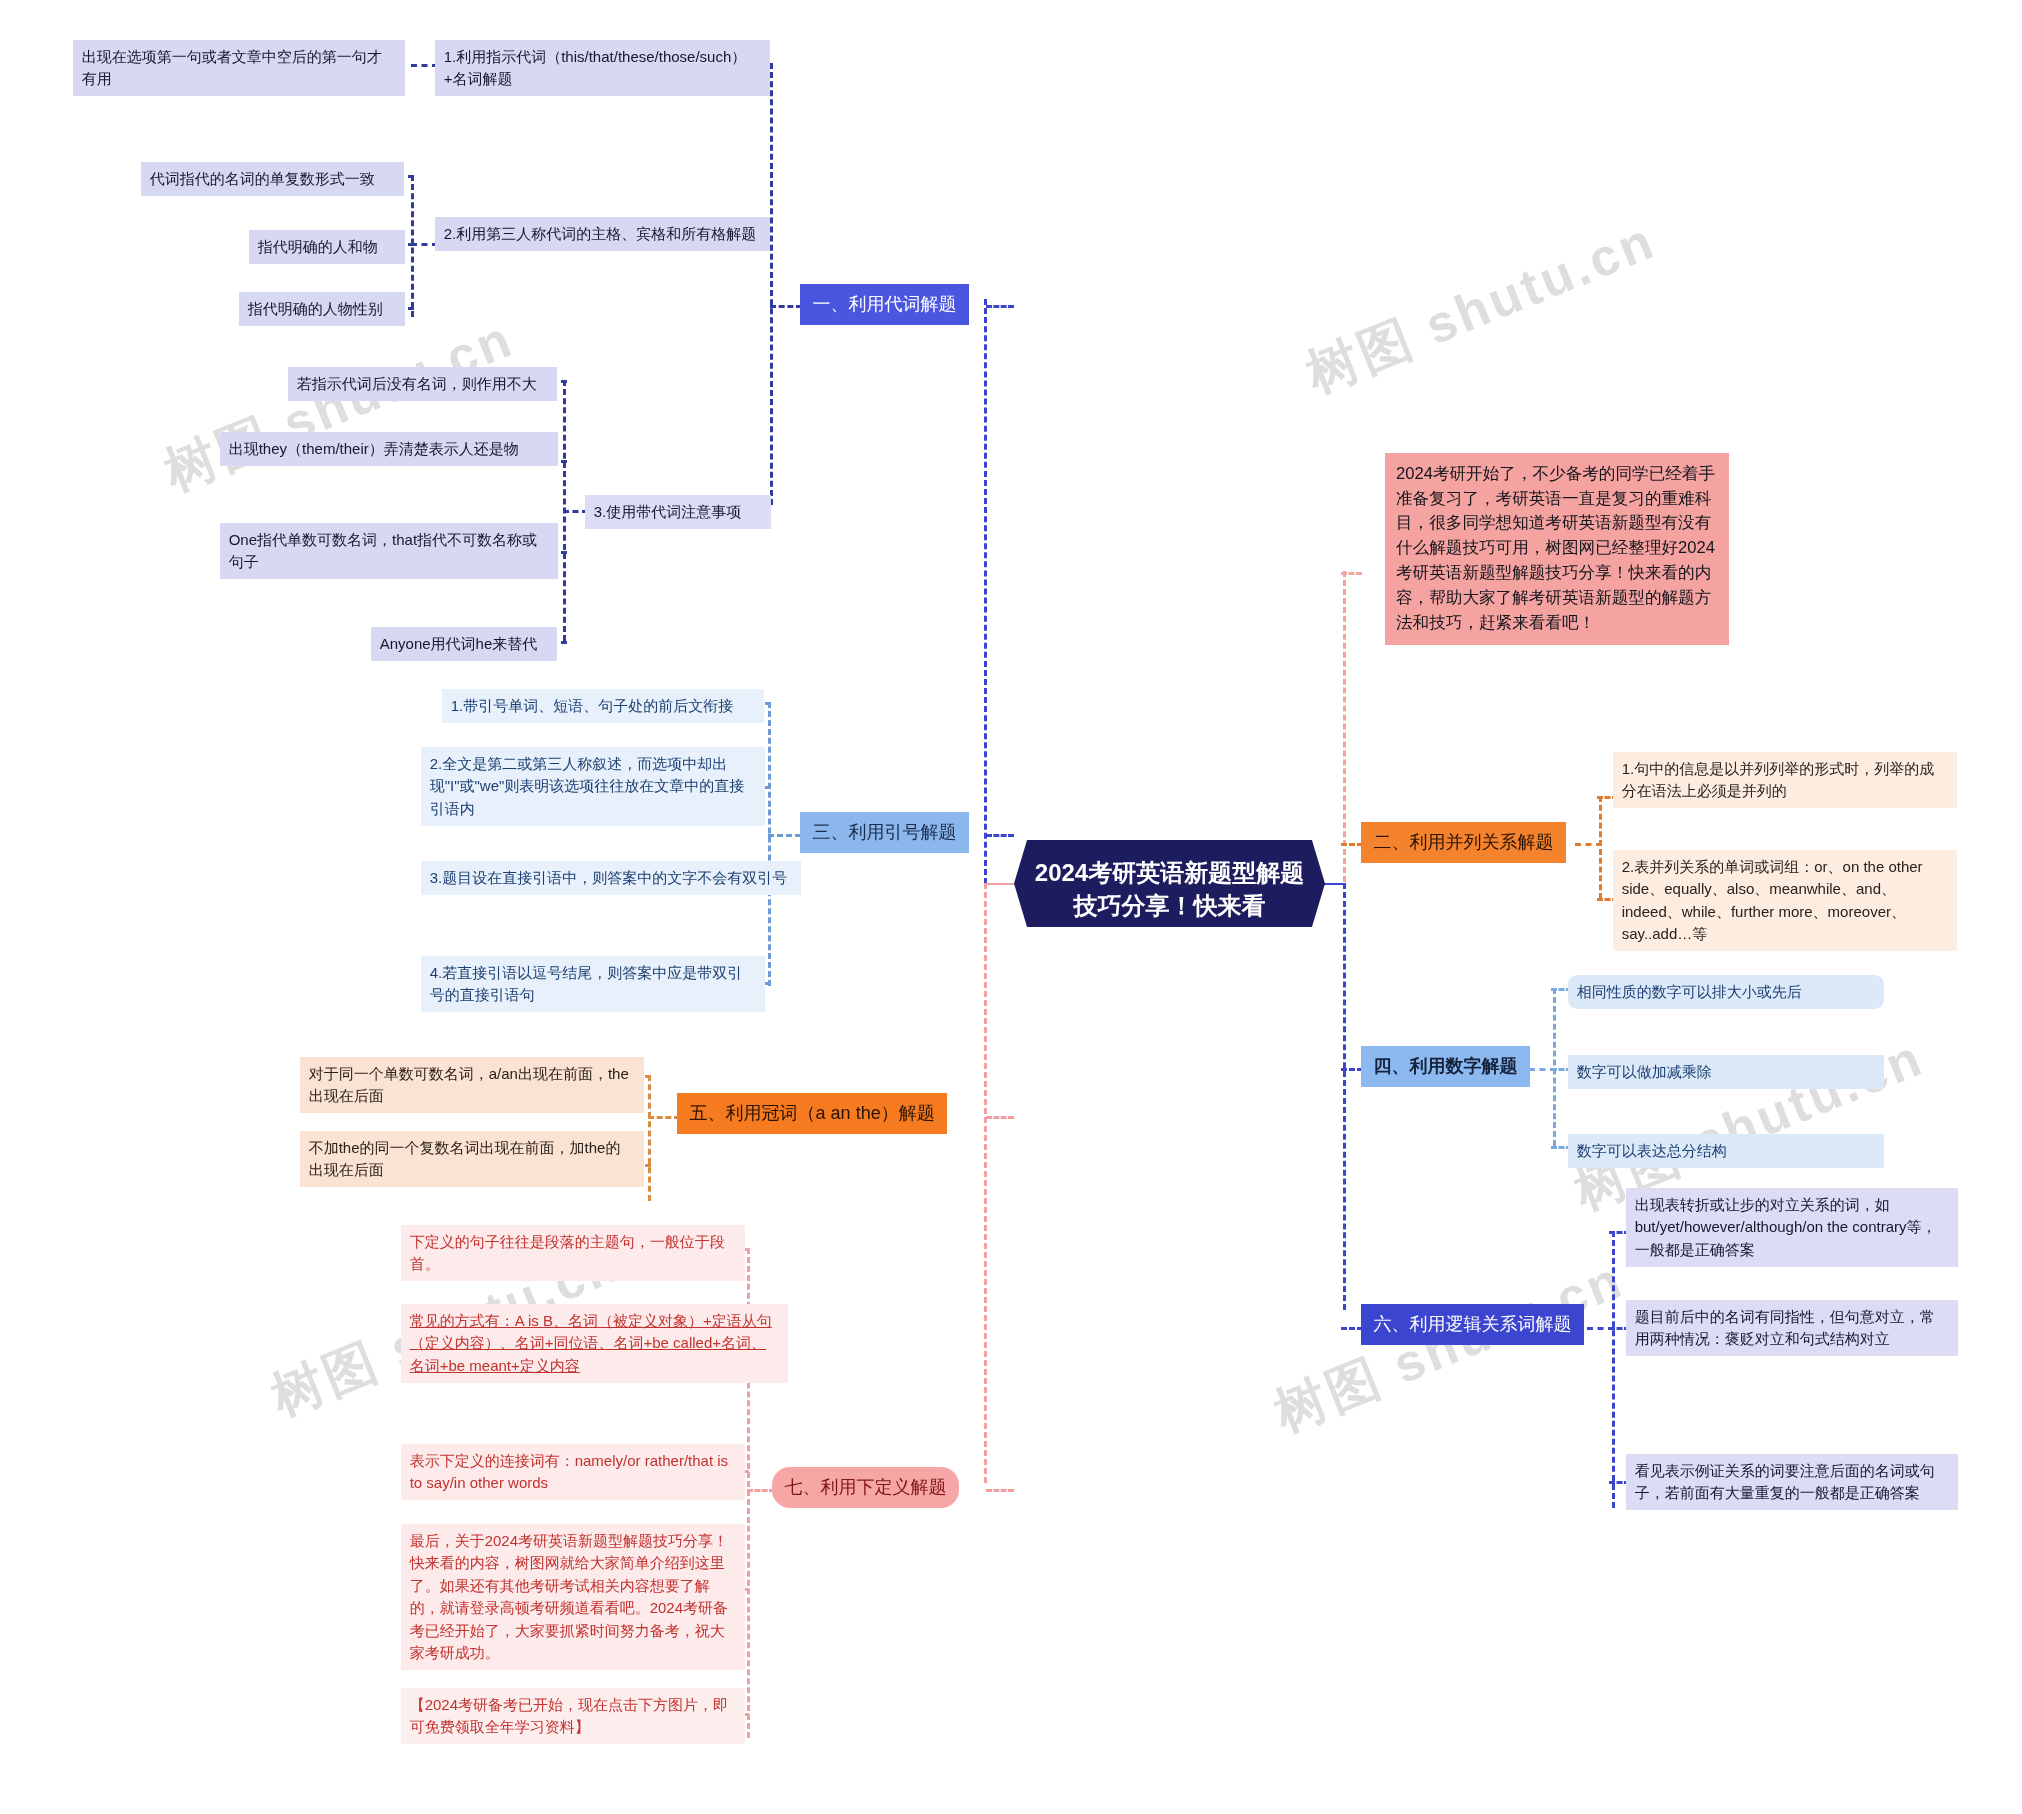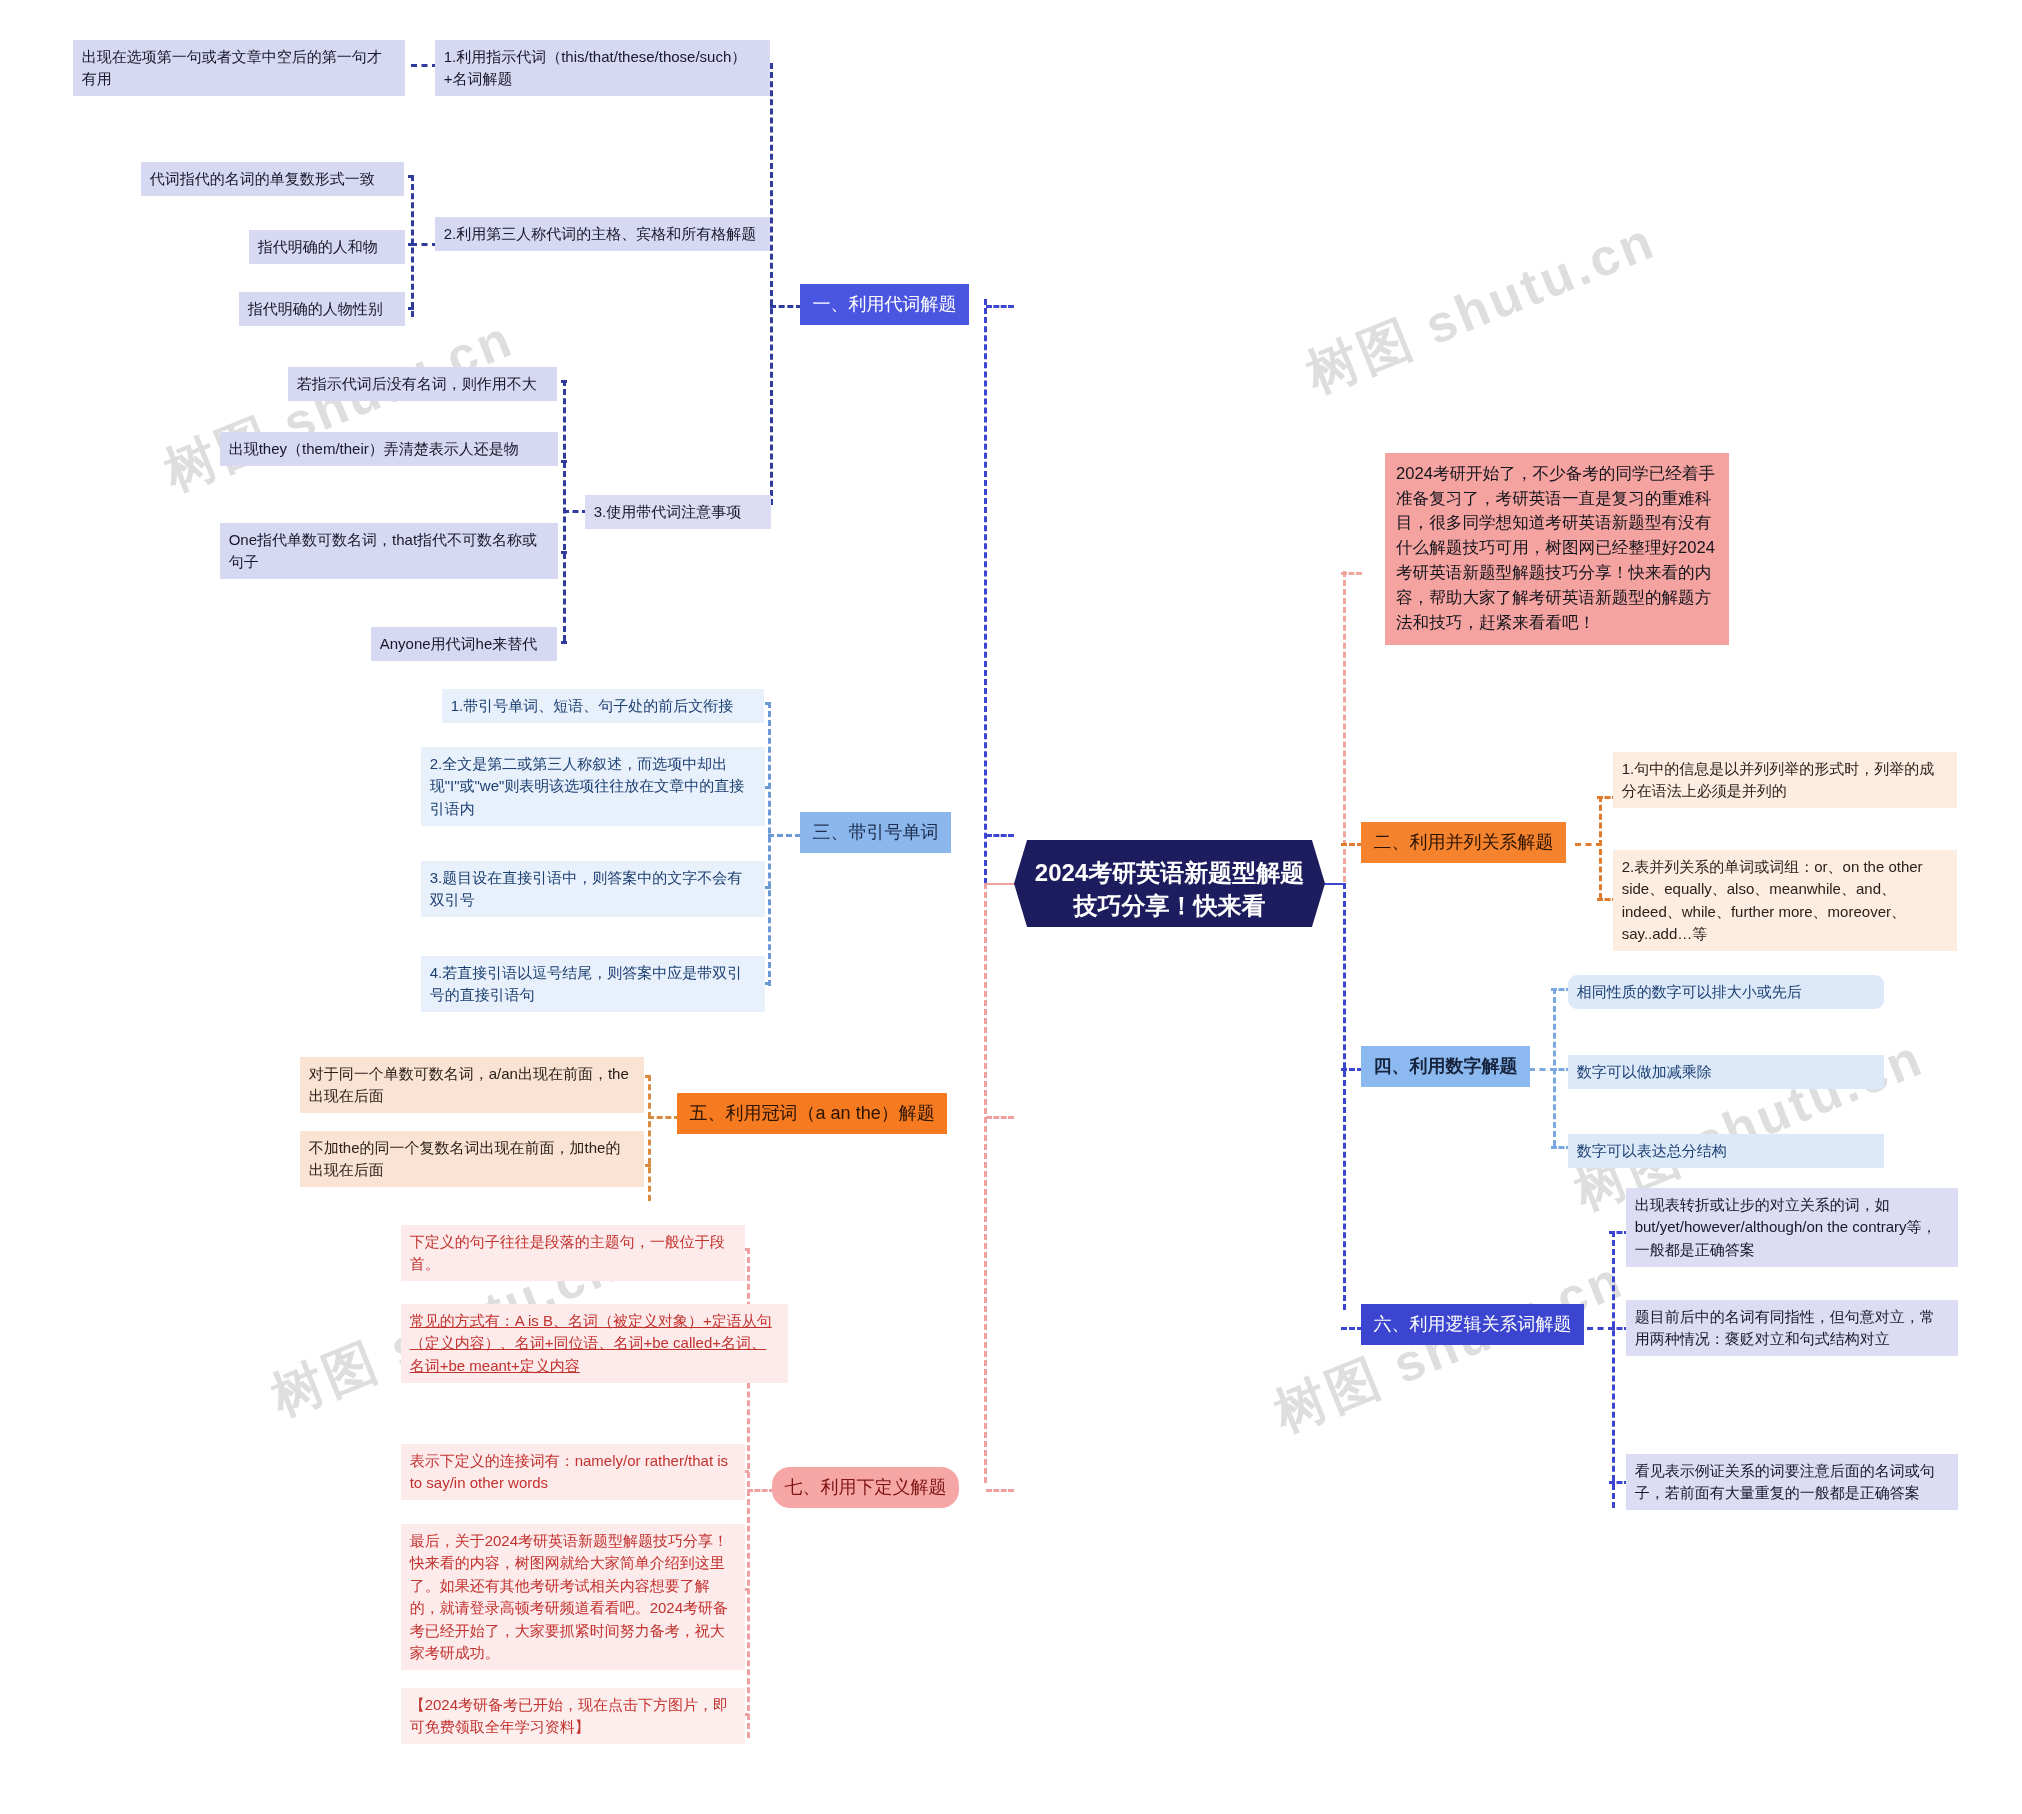--- a/index.html
+++ b/index.html
@@ -148,33 +148,33 @@
   <div class="ln hln" style="left:563px;top:510px;width:25px;border-color:#303b9e;"></div>
   <div class="node leaf violet" style="left:288px;top:367px;width:269px;">若指示代词后没有名词，则作用不大</div>
   <div class="ln hln" style="left:540px;top:380px;width:27px;border-color:#303b9e;"></div>
   <div class="node leaf violet" style="left:220px;top:432px;width:338px;">出现they（them/their）弄清楚表示人还是物</div>
   <div class="ln hln" style="left:540px;top:460px;width:27px;border-color:#303b9e;"></div>
   <div class="node leaf violet" style="left:220px;top:523px;width:338px;">One指代单数可数名词，that指代不可数名称或句子</div>
   <div class="ln hln" style="left:540px;top:551px;width:27px;border-color:#303b9e;"></div>
   <div class="node leaf violet" style="left:371px;top:627px;width:186px;">Anyone用代词he来替代</div>
   <div class="ln hln" style="left:540px;top:641px;width:27px;border-color:#303b9e;"></div>
 
-  <div class="node b2 b2-blue" style="left:800px;top:812px;">三、带引号单词</div>
+  <div class="node b2 b2-blue" style="left:800px;top:812px;">三、利用引号解题</div>
   <div class="ln hln" style="left:986px;top:834px;width:28.4px;border-color:#3b45cf;"></div>
 
   <div class="ln vln" style="left:768px;top:702px;height:284px;border-color:#6d9ad4;"></div>
   <div class="ln hln" style="left:768px;top:834px;width:33px;border-color:#6d9ad4;"></div>
 
   <div class="node leaf bluefill" style="left:442px;top:689px;width:322px;">1.带引号单词、短语、句子处的前后文衔接</div>
   <div class="ln hln" style="left:743px;top:702px;width:28.4px;border-color:#6d9ad4;"></div>
 
   <div class="node leaf bluefill" style="left:421px;top:747px;width:344px;">2.全文是第二或第三人称叙述，而选项中却出现"I"或"we"则表明该选项往往放在文章中的直接引语内</div>
   <div class="ln hln" style="left:743px;top:786px;width:28.4px;border-color:#6d9ad4;"></div>
 
-  <div class="node leaf bluefill" style="left:421px;top:861px;width:344px;">3.题目设在直接引语中，则答案中的文字不会有双引号</div>
+  <div class="node leaf bluefill" style="left:421px;top:861px;width:380px;">3.题目设在直接引语中，则答案中的文字不会有双引号</div>
   <div class="ln hln" style="left:743px;top:886px;width:28.4px;border-color:#6d9ad4;"></div>
 
   <div class="node leaf bluefill" style="left:421px;top:956px;width:344px;">4.若直接引语以逗号结尾，则答案中应是带双引号的直接引语句</div>
   <div class="ln hln" style="left:743px;top:982px;width:28.4px;border-color:#6d9ad4;"></div>
 
   <div class="node b2 b2-orange2" style="left:677px;top:1093px;">五、利用冠词（a an the）解题</div>
   <div class="ln hln" style="left:986px;top:1116px;width:28.4px;border-color:#f0a0a0;"></div>
   <div class="ln vln" style="left:986px;top:1116px;height:3.2px;border-color:#f0a0a0;"></div>
 
   <div class="ln vln" style="left:648px;top:1075px;height:126px;border-color:#d98c3f;"></div>

